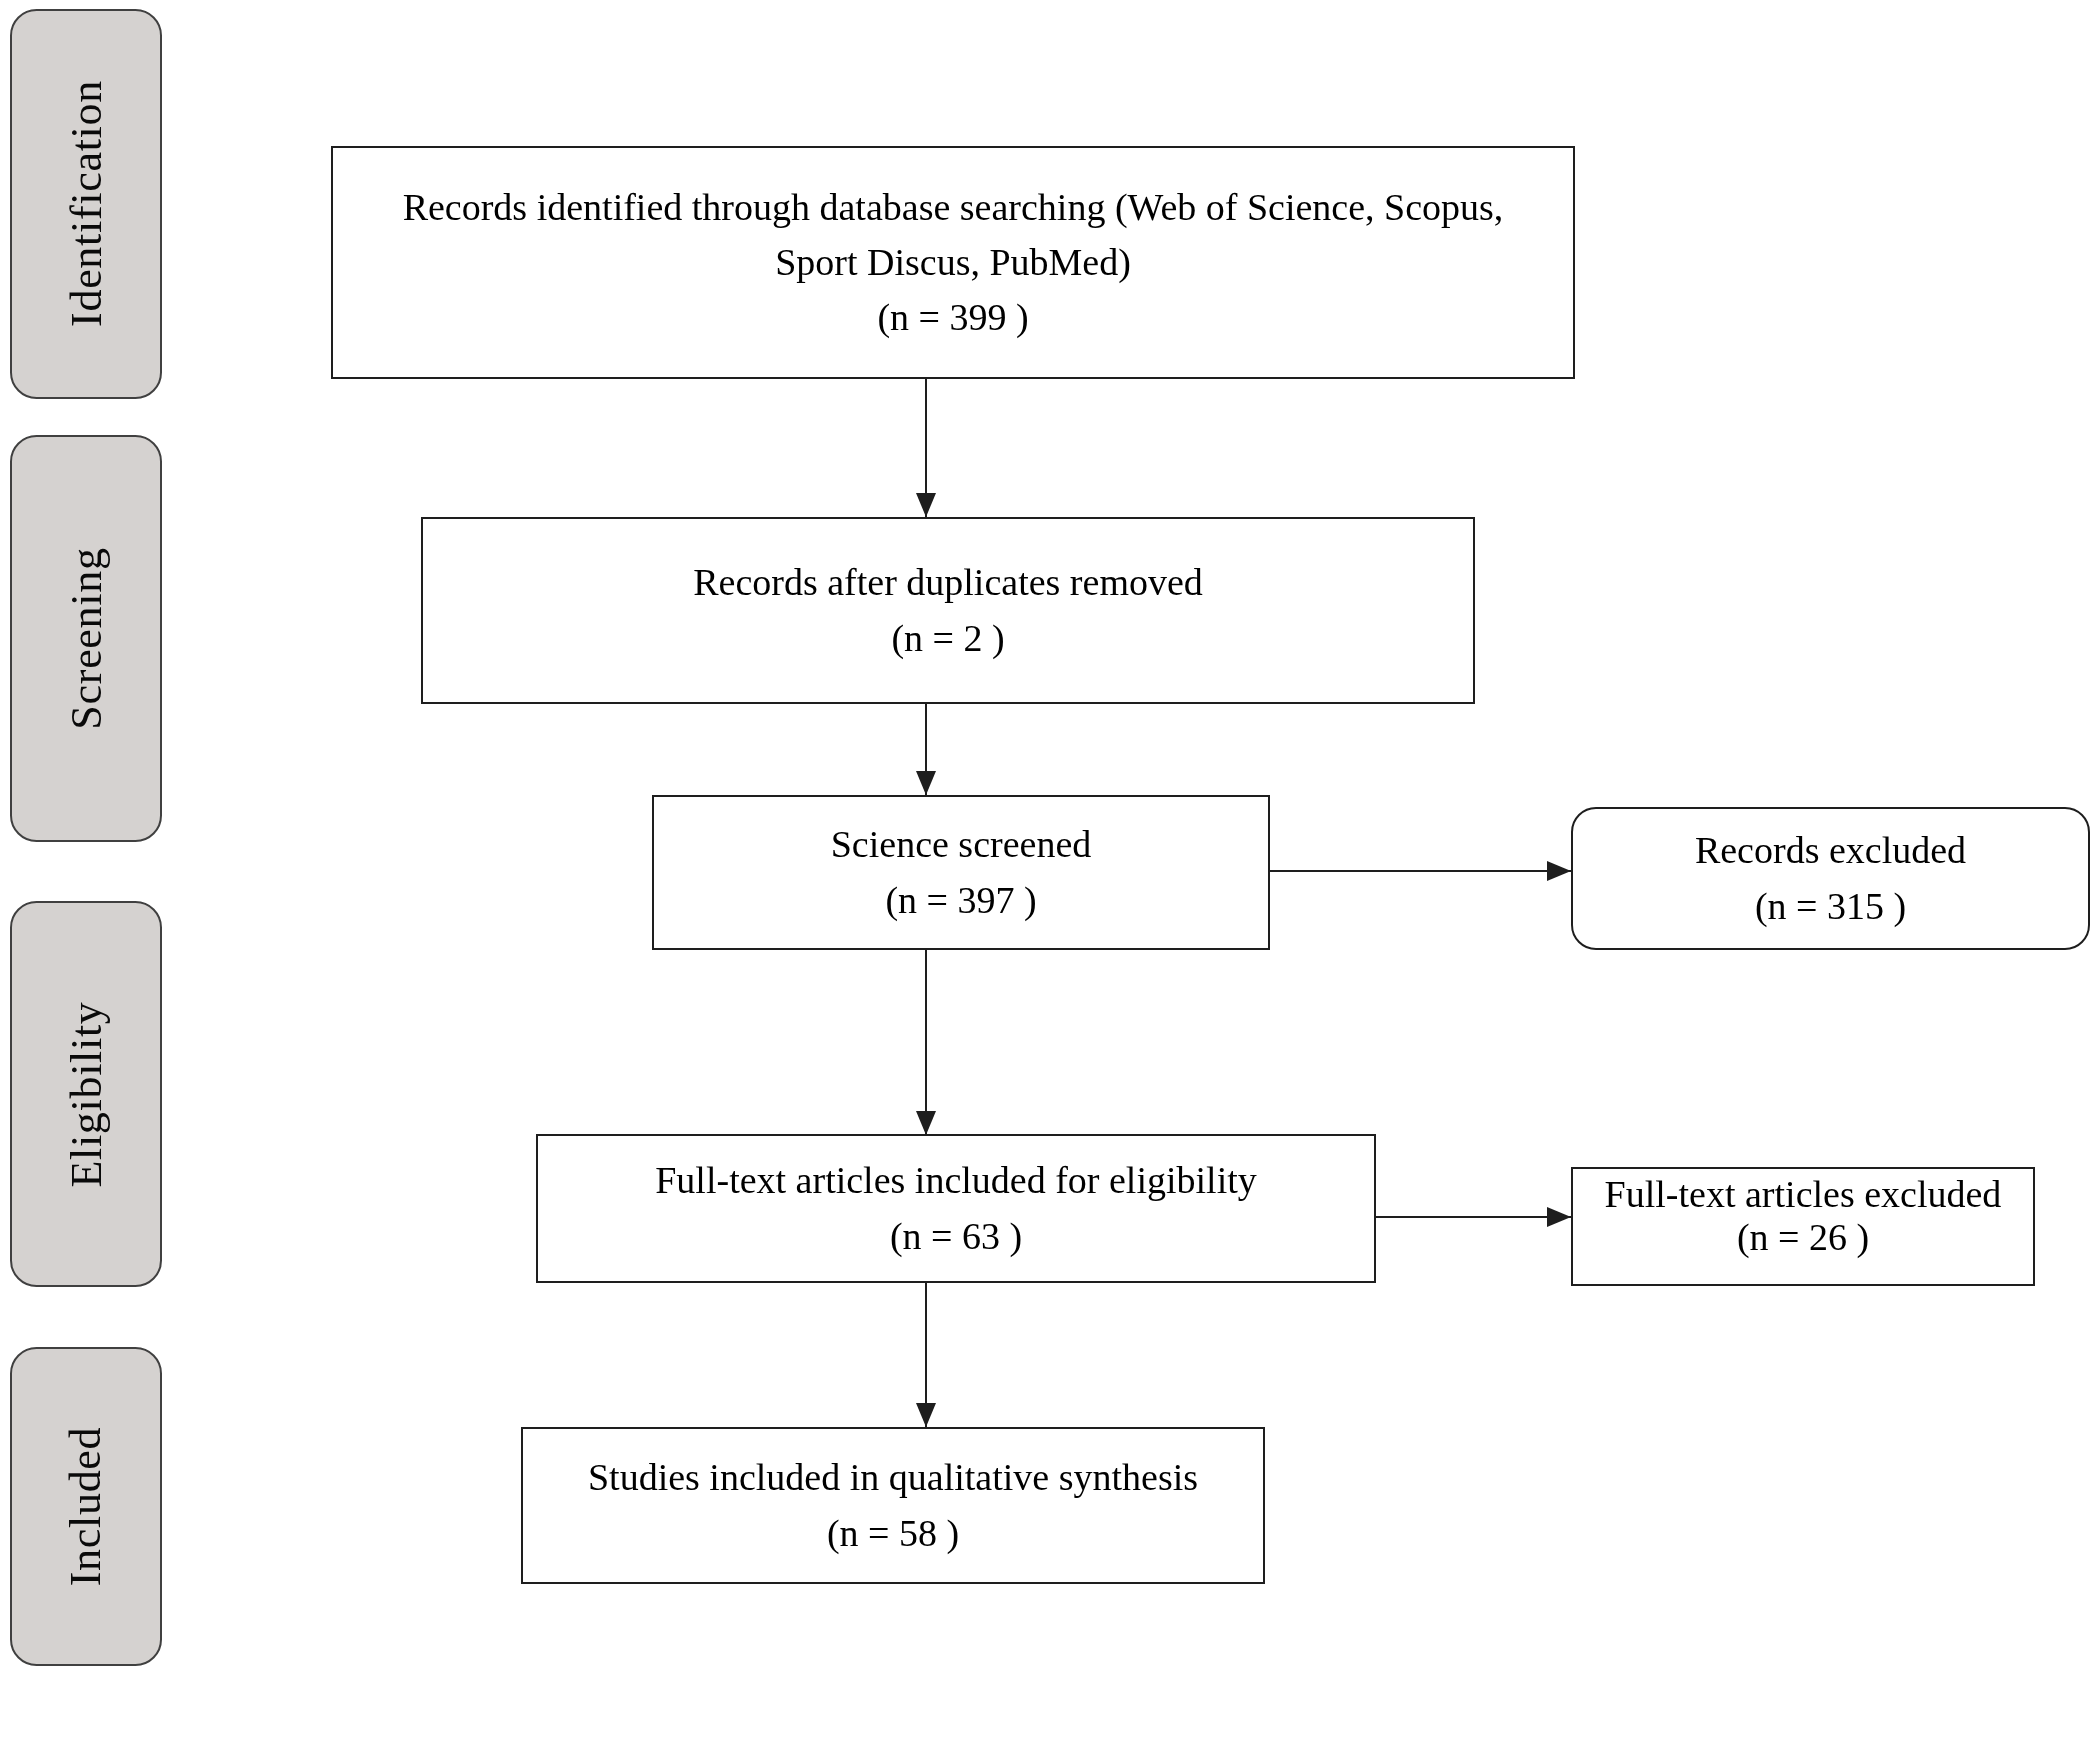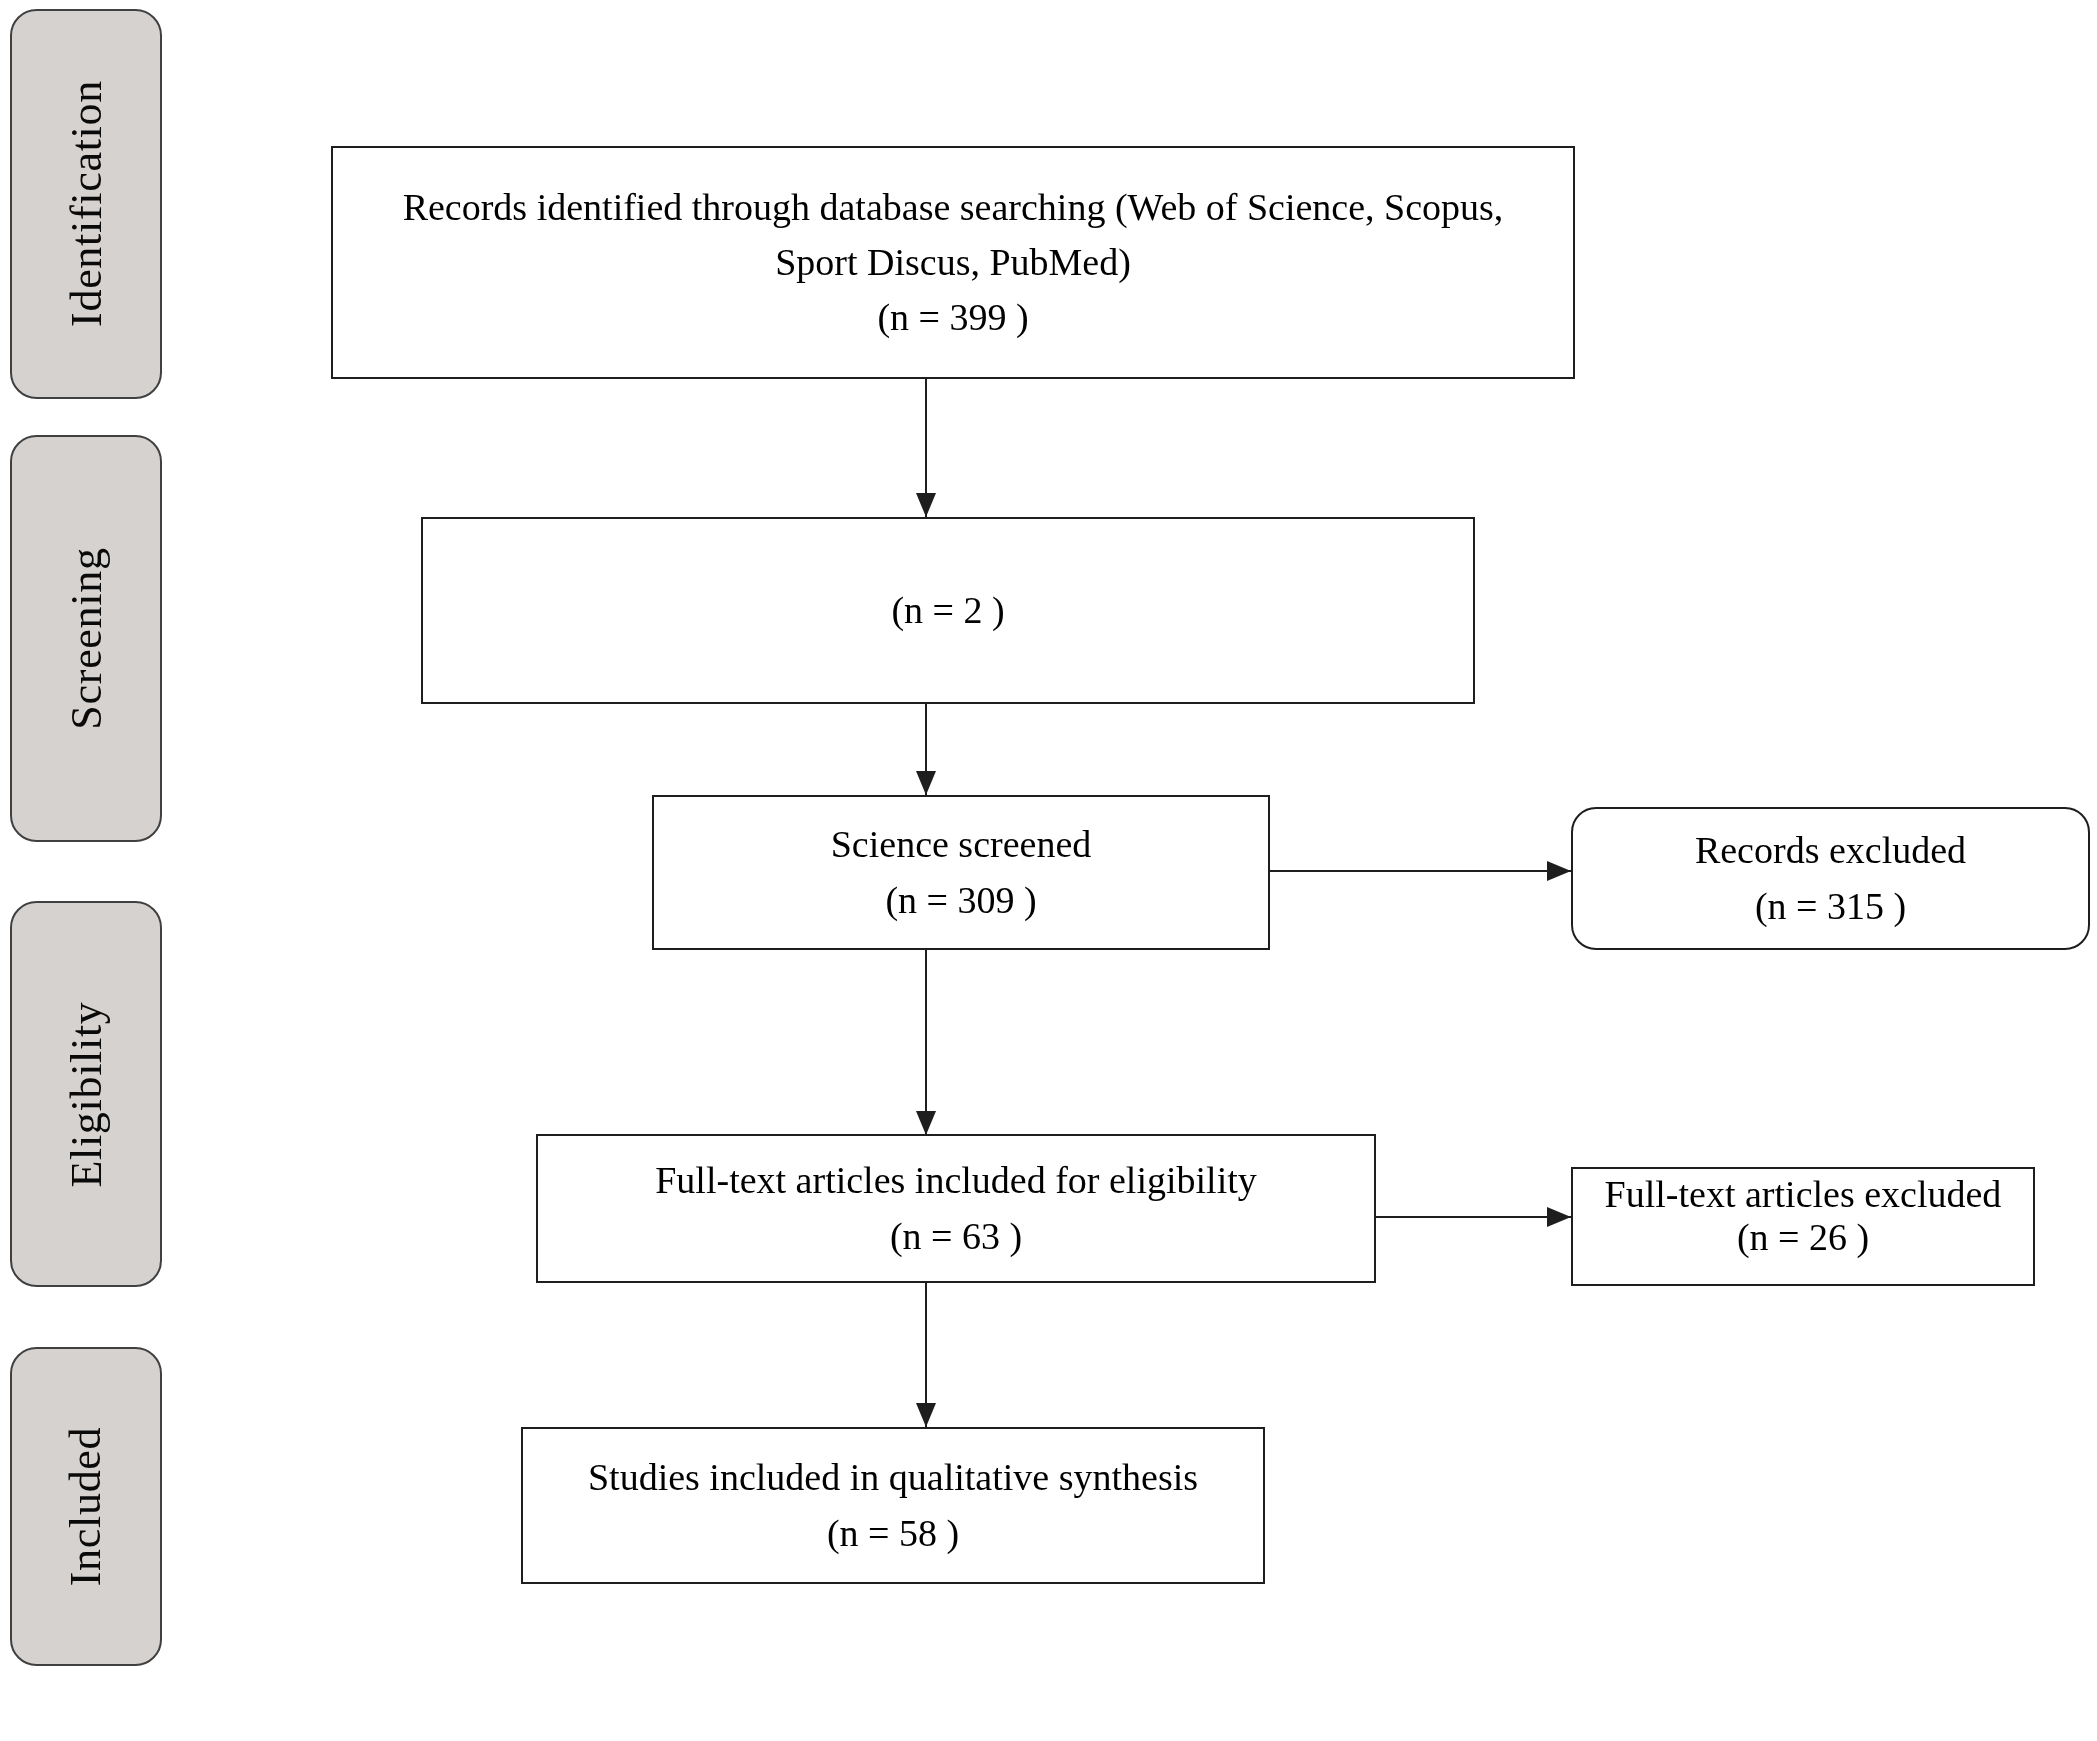--- a/index.html
+++ b/index.html
@@ -104,26 +104,27 @@
   <div class="stage" style="top:1347px; height:319px;">
     <span class="vlabel">Included</span>
   </div>
 
   <div class="fbox" style="left:331px; top:146px; width:1244px; height:233px;">
     <div class="btext">Records identified through database searching (Web of Science, Scopus, Sport Discus, PubMed)</div>
     <div class="bcount">(n = 399 )</div>
   </div>
 
   <div class="fbox" style="left:421px; top:517px; width:1054px; height:187px;">
+    <div class="btext">Records after duplicates removed</div>
     <div class="bcount">(n = 2 )</div>
   </div>
 
   <div class="fbox" style="left:652px; top:795px; width:618px; height:155px;">
     <div class="btext">Science screened</div>
-    <div class="bcount">(n = 309 )</div>
+    <div class="bcount">(n = 397 )</div>
   </div>
 
   <div class="fbox" style="left:1571px; top:807px; width:519px; height:143px;border-radius:25px;">
     <div class="btext">Records excluded</div>
     <div class="bcount">(n = 315 )</div>
   </div>
 
   <div class="fbox" style="left:536px; top:1134px; width:840px; height:149px;">
     <div class="btext">Full-text articles included for eligibility</div>
     <div class="bcount">(n = 63 )</div>

